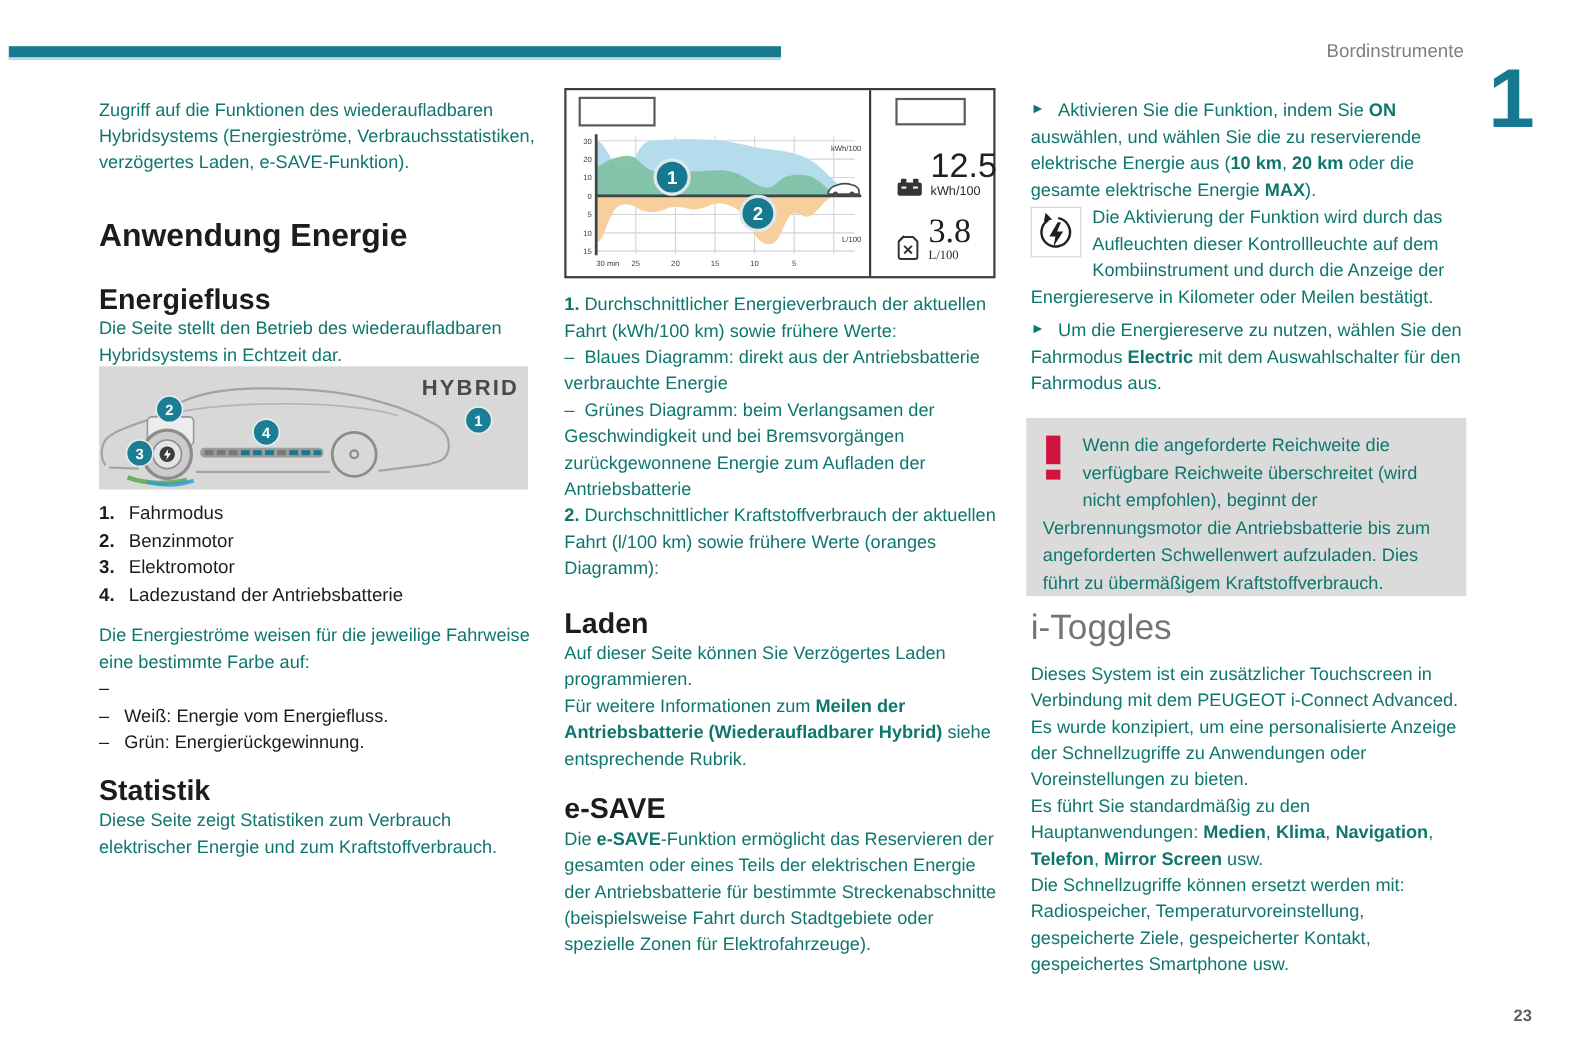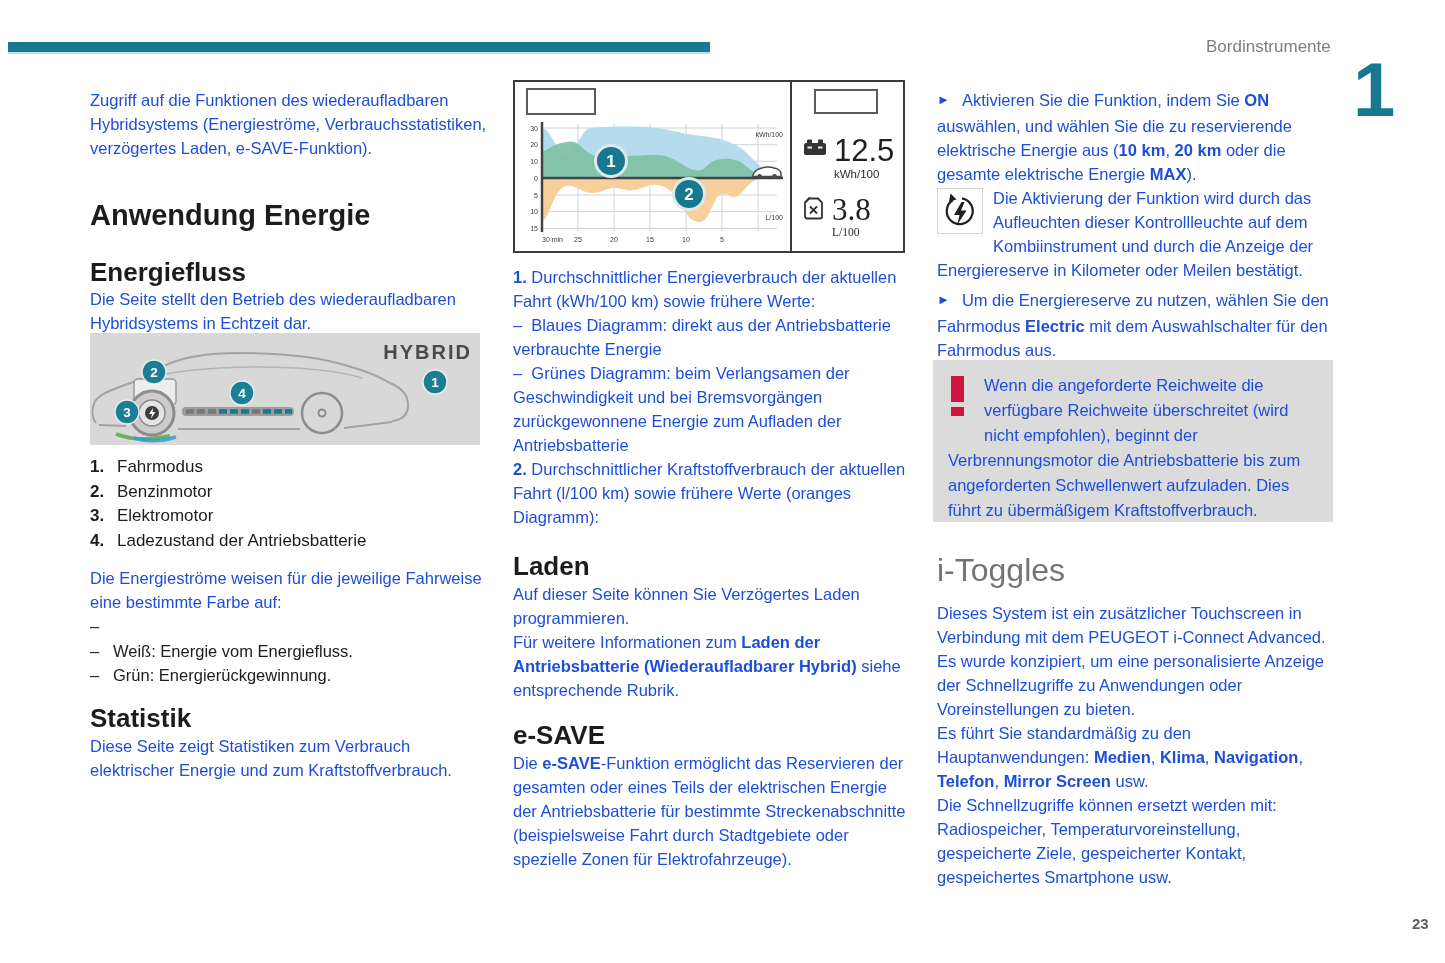--- a/index.html
+++ b/index.html
@@ -2,50 +2,50 @@
 <html><head>
 <meta charset="utf-8">
 <style>
   html,body{margin:0;padding:0;background:#ffffff;}
   .page{position:relative;width:1445px;height:963px;background:#fff;overflow:hidden;
         font-family:"Liberation Sans",sans-serif;color:#1c1c1c;}
   .abs{position:absolute;}
   .topbar{position:absolute;left:8px;top:42px;width:702px;height:10px;background:#187a90;border-bottom:2px solid #bfe0e8;}
   .section-label{position:absolute;top:37px;left:1206px;font-size:17px;color:#7e7e7e;}
   .chapter-num{position:absolute;top:52px;left:1353px;font-size:76px;font-weight:700;color:#17798f;line-height:1;}
-  .pagenum{position:absolute;top:915px;left:1412px;font-size:15px;font-weight:700;color:#5f5f5f;}
-  p,.para{margin:0;font-size:16.5px;line-height:24px;color:#1d4ed8;}
+  .pagenum{position:absolute;top:915px;left:1376px;font-size:15px;font-weight:700;color:#5f5f5f;}
+  p,.para{margin:0;font-size:16.5px;line-height:24px;color:#0f766e;}
   .b{font-weight:700;}
   .h1{font-size:29px;font-weight:700;line-height:1.1;}
   .h2{font-size:26px;font-weight:700;line-height:1.1;}
   .h1grey{font-size:32px;font-weight:400;color:#747474;line-height:1.1;}
   .arrow{display:inline-block;margin-right:12px;font-size:13px;transform:translateY(-2px);}
   
   .hybrid-fig{position:absolute;left:90px;top:333px;width:390px;height:112px;background:#d8d8d8;}
   
   .lrow{display:flex;font-size:17px;line-height:24.5px;}
   .lrow .num{width:27px;font-weight:700;flex:0 0 auto;}
   .brow{display:flex;font-size:16.5px;line-height:24.5px;}
   .brow .dash{width:23px;flex:0 0 auto;}
   
   .chart-fig{position:absolute;left:513px;top:80px;width:392px;height:173px;border:2px solid #3c3c3c;
              display:flex;background:#fff;box-sizing:border-box;}
   .chart-left{width:275px;flex:0 0 auto;}
   .chart-right{flex:1;border-left:2px solid #3c3c3c;position:relative;}
   .legend-box2{margin:7px 0 0 22px;width:64px;height:25px;border:2px solid #5a5a5a;box-sizing:border-box;}
-  .stat-row{display:flex;align-items:flex-start;padding-left:9px;}
+  .stat-row{display:flex;align-items:flex-end;padding-left:21px;}
   .stat-row.r1{margin-top:21px;}
   .stat-row.r2{margin-top:14px;font-family:Liberation Serif, serif;}
   .stat-icon{flex:0 0 auto;margin-right:5px;}
   .stat-val{font-size:31px;color:#1f1f1f;line-height:1.05;}
   .stat-unit{font-size:11.5px;color:#2a2a2a;}
   
   .ind-icon-box{float:left;width:46px;height:46px;border:1px solid #d2d2d2;margin:2px 10px 6px 0;
                 display:flex;align-items:center;justify-content:center;box-sizing:border-box;}
-  .warning-box{position:absolute;left:933px;top:360px;width:400px;height:162px;background:#dbdbdb;box-sizing:border-box;
+  .warning-box{position:absolute;left:933px;top:380px;width:400px;height:162px;background:#dbdbdb;box-sizing:border-box;
                padding:13px 14px 0 15px;}
   .warning-box .para{line-height:25px;}
   .excl{float:left;width:15px;margin:3px 18px 8px 3px;}
   .excl .bar{width:13px;height:26px;background:#d01440;}
   .excl .dot{width:13px;height:9px;background:#d01440;margin-top:5px;}
   svg text{font-family:"Liberation Sans",sans-serif;}
 </style>
 </head>
 <body>
 
@@ -242,21 +242,21 @@
         <div>
           <div class="stat-val">3.8</div>
           <div class="stat-unit">L/100</div>
         </div>
       </div>
     </div>
   </div>
 
   <div class="abs para" style="left:513px;top:265px;width:402px;"><span class="b">1.</span><span> Durchschnittlicher Energieverbrauch der aktuellen Fahrt (kWh/100 km) sowie frühere Werte:</span><br><span>–&nbsp; Blaues Diagramm: direkt aus der Antriebsbatterie verbrauchte Energie</span><br><span>–&nbsp; Grünes Diagramm: beim Verlangsamen der Geschwindigkeit und bei Bremsvorgängen zurückgewonnene Energie zum Aufladen der Antriebsbatterie</span><br><span class="b">2.</span><span> Durchschnittlicher Kraftstoffverbrauch der aktuellen Fahrt (l/100 km) sowie frühere Werte (oranges Diagramm):</span></div>
   <div class="abs h2" style="left:513px;top:552px;">Laden</div>
-  <div class="abs para" style="left:513px;top:582px;width:402px;"><span>Auf dieser Seite können Sie Verzögertes Laden programmieren.</span><br><span>Für weitere Informationen zum </span><span class="b">Laden der Antriebsbatterie (Wiederaufladbarer Hybrid)</span><span> siehe entsprechende Rubrik.</span></div>
+  <div class="abs para" style="left:513px;top:582px;width:402px;"><span>Auf dieser Seite können Sie Verzögertes Laden programmieren.</span><br><span>Für weitere Informationen zum </span><span class="b">Meilen der Antriebsbatterie (Wiederaufladbarer Hybrid)</span><span> siehe entsprechende Rubrik.</span></div>
   <div class="abs h2" style="left:513px;top:721px;">e-SAVE</div>
   <div class="abs para" style="left:513px;top:751px;width:402px;"><span>Die </span><span class="b">e-SAVE</span><span>-Funktion ermöglicht das Reservieren der gesamten oder eines Teils der elektrischen Energie der Antriebsbatterie für bestimmte Streckenabschnitte (beispielsweise Fahrt durch Stadtgebiete oder spezielle Zonen für Elektrofahrzeuge).</span></div>
 
   <div class="abs para" style="left:937px;top:88px;width:396px;"><span class="arrow">►</span><span>Aktivieren Sie die Funktion, indem Sie </span><span class="b">ON</span><span> auswählen, und wählen Sie die zu reservierende elektrische Energie aus (</span><span class="b">10 km</span><span>, </span><span class="b">20 km</span><span> oder die gesamte elektrische Energie </span><span class="b">MAX</span><span>).</span></div>
 
   <div class="abs para" style="left:937px;top:186px;width:396px;">
     <span class="ind-icon-box">
       <svg width="40" height="40" viewBox="0 0 40 40">
         <path d="M13,9 A13,13 0 1 0 22,7.3" fill="none" stroke="#1f1f1f" stroke-width="2.2"></path>
         <polygon points="10.5,2.5 16.5,8.5 9,10.5" fill="#1f1f1f"></polygon>

